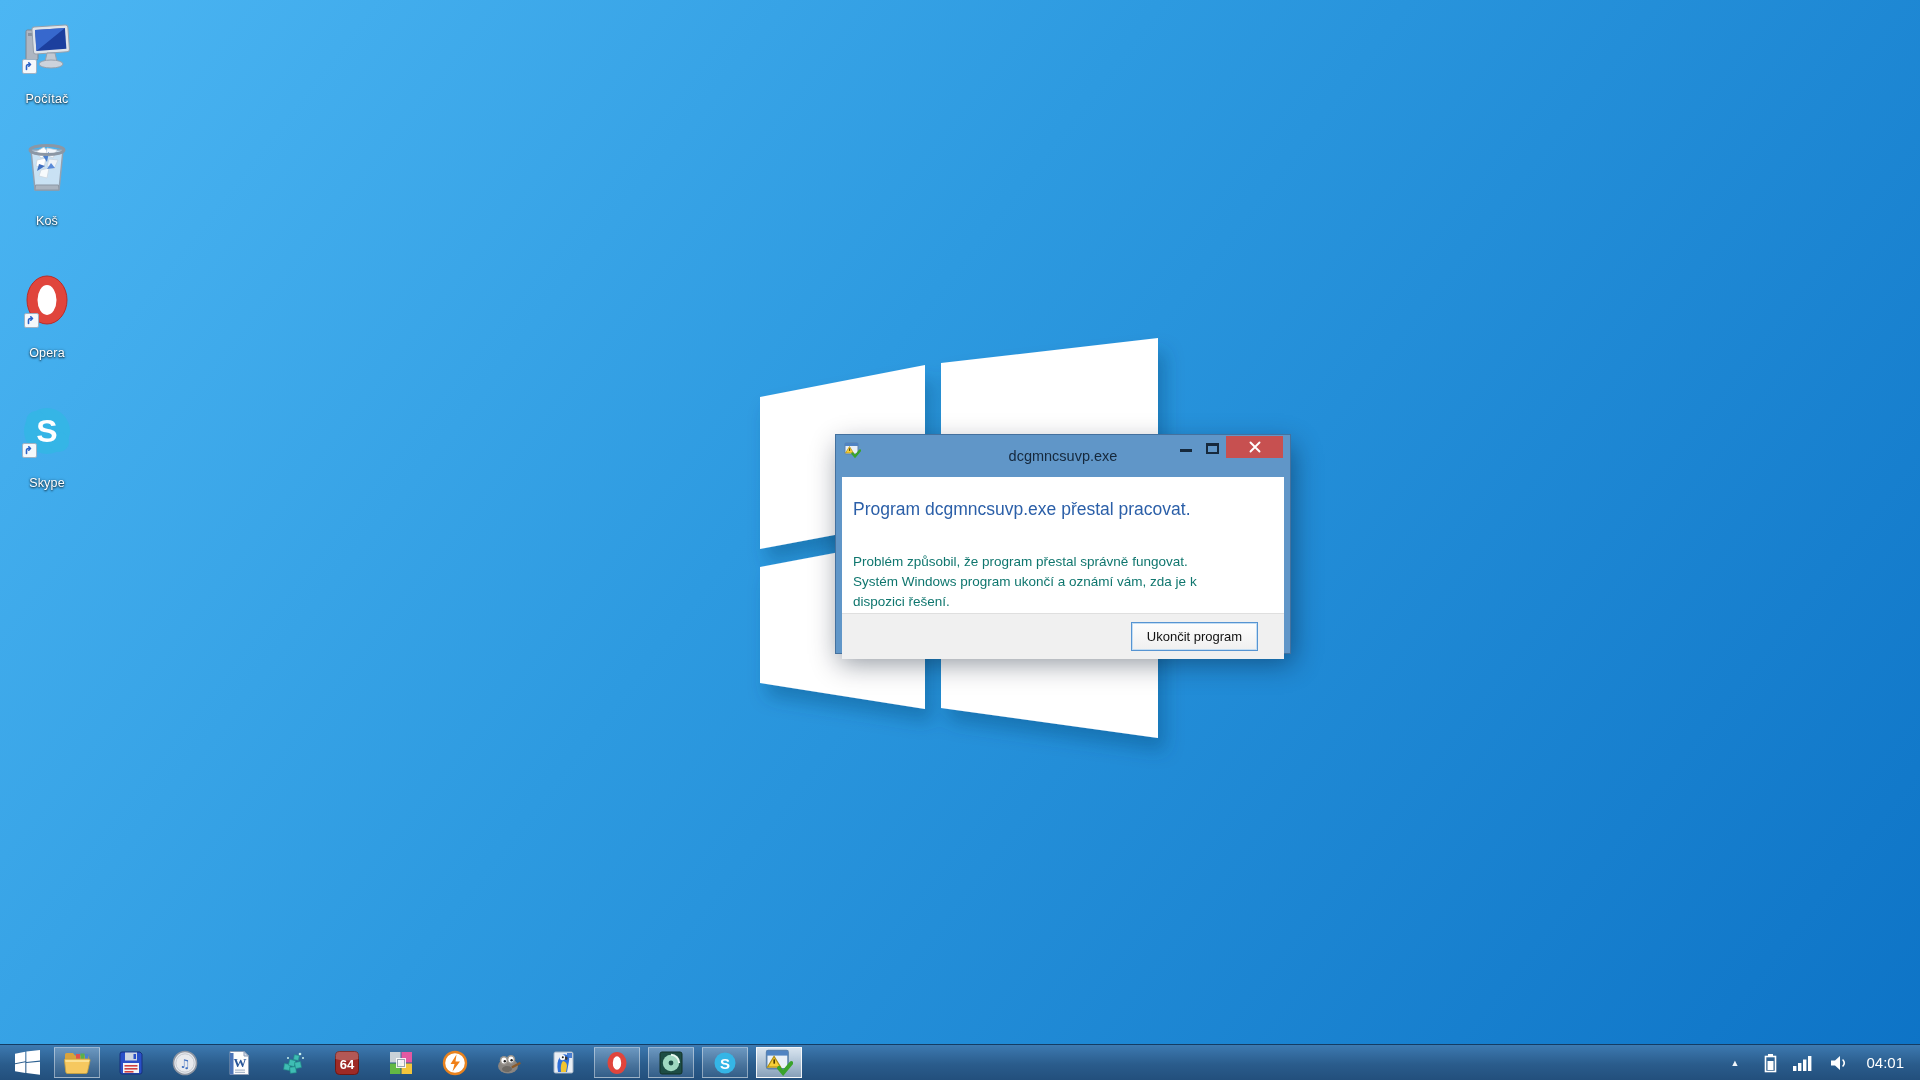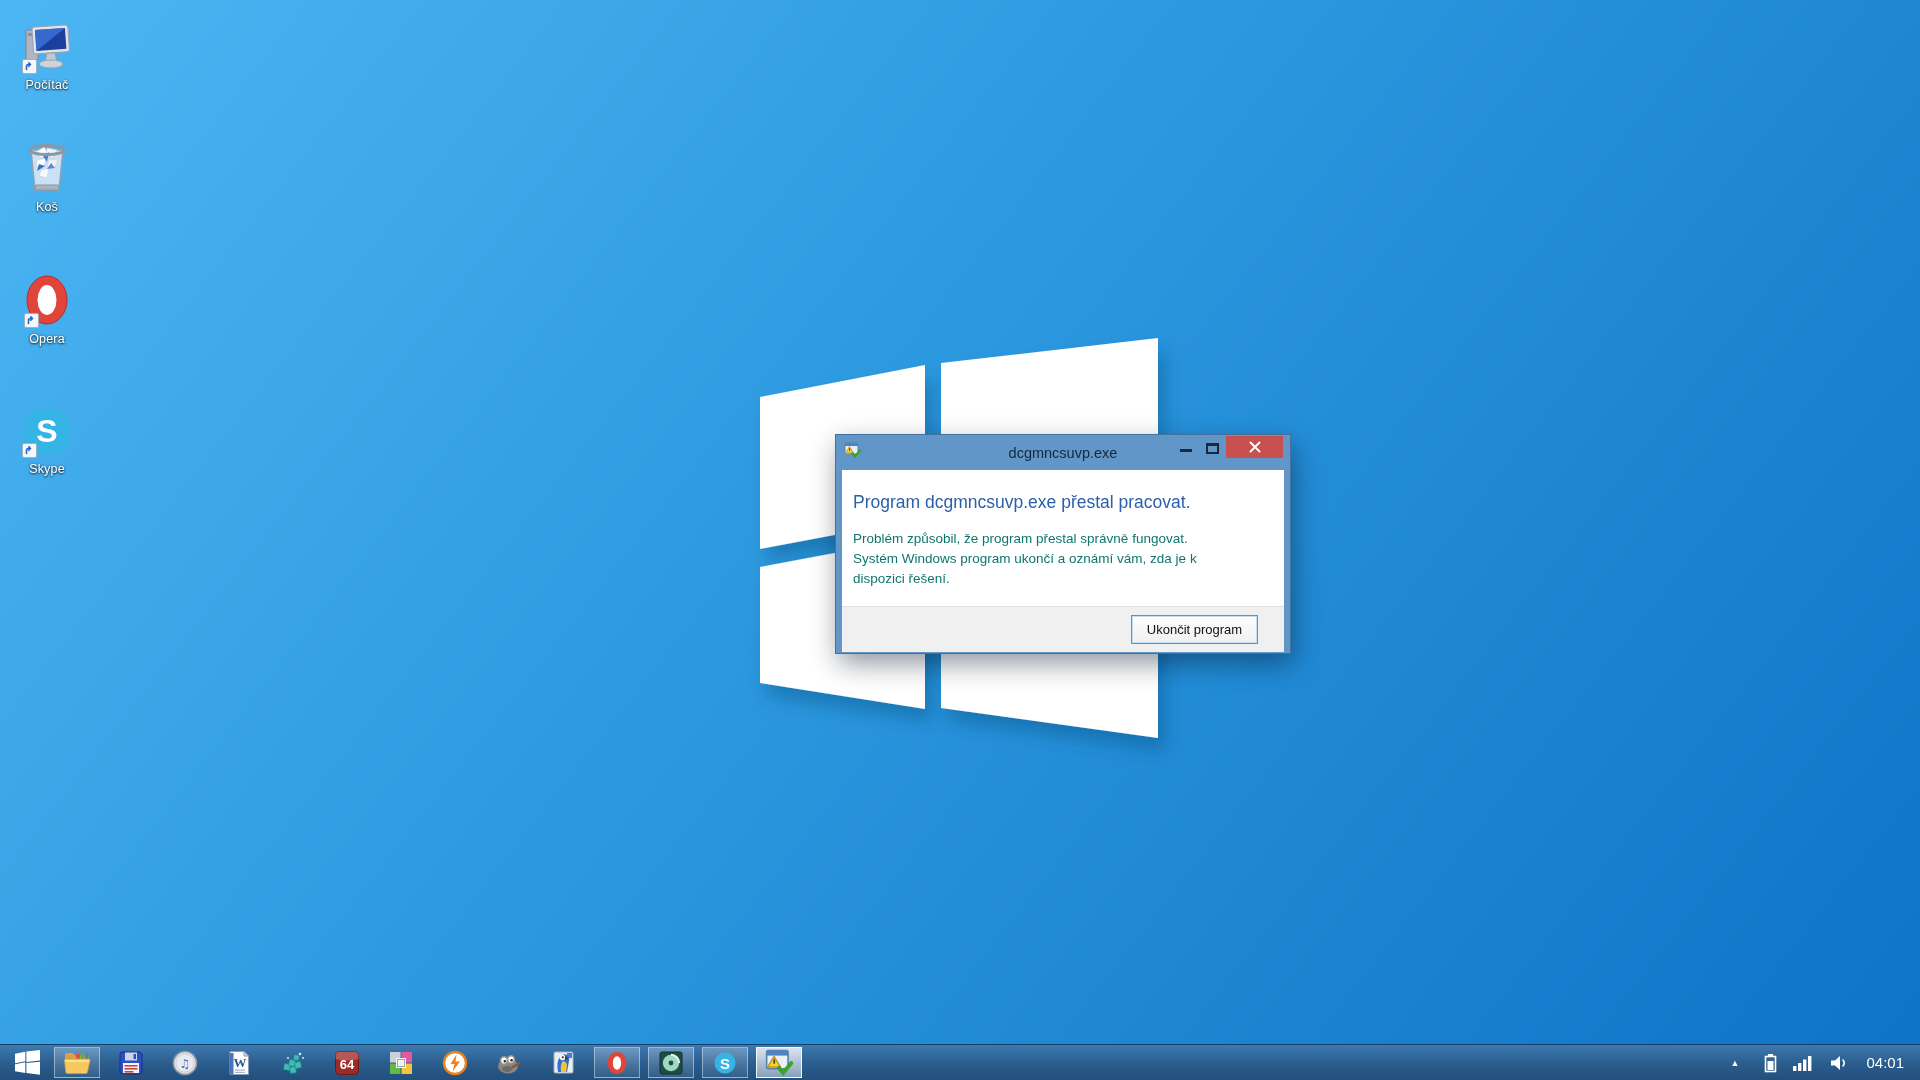--- a/index.html
+++ b/index.html
@@ -7,37 +7,37 @@
   body { font-family:"Liberation Sans", sans-serif; position:relative;
          background:linear-gradient(128deg,#4cb6f3 0%,#2d9ae0 42%,#0d73c6 100%); }
 
   
   .wallpaper-logo { position:absolute; left:0; top:0; width:1920px; height:1080px; pointer-events:none; }
 
   
   .desktop-icon { position:absolute; left:8px; width:78px; display:flex; flex-direction:column; align-items:center; cursor:default; }
   .icon-art { position:relative; height:58px; display:flex; align-items:flex-end; justify-content:center; }
   .shortcut-badge { position:absolute; left:2px; bottom:0; width:15px; height:15px; background:#f4f8fb; border:1px solid #9fb2c4; border-radius:2px; display:flex; align-items:center; justify-content:center; }
-  .icon-label { margin-top:4px; color:#fff; font-size:12.5px; text-shadow:0 1px 2px rgba(0,0,0,.8), 0 0 3px rgba(0,0,0,.4); letter-spacing:.2px; }
+  .icon-label { margin-top:18px; color:#fff; font-size:12.5px; text-shadow:0 1px 2px rgba(0,0,0,.8), 0 0 3px rgba(0,0,0,.4); letter-spacing:.2px; }
 
   
   .dialog { position:absolute; left:836px; top:435px; width:454px; height:218px;
             background:#6096c8; box-shadow:0 0 0 1px #44719e, 3px 10px 26px rgba(0,15,35,.45); }
-  .titlebar { position:relative; height:35px; display:flex; align-items:center; }
+  .titlebar { position:relative; height:42px; display:flex; align-items:center; }
   .titlebar-icon { position:absolute; left:8px; top:7px; }
   .title-text { width:100%; text-align:center; font-size:14.5px; color:#15283c; }
   .caption-controls { position:absolute; top:1px; right:7px; display:flex; }
   .cap-btn { display:flex; align-items:center; justify-content:center; height:22px; }
   .btn-min, .btn-max { width:27px; }
   .min-glyph { width:12px; height:3px; background:#16293d; margin-top:6px; }
   .max-glyph { width:13px; height:11px; border:2px solid #16293d; border-top-width:3px; margin-top:2px; }
   .btn-close { width:57px; background:#c75050; }
   .dialog-body { margin:0 6px; height:182px; background:#fff; display:flex; flex-direction:column; }
   .dialog-content { flex:1; padding:22px 14px 0 11px; }
-  .dialog-heading { font-size:17.5px; font-weight:400; color:#2b5fa8; margin-bottom:16px; }
+  .dialog-heading { font-size:17.5px; font-weight:400; color:#2b5fa8; margin-bottom:32px; }
   .dialog-text { font-size:13.5px; line-height:20px; color:#0f766e; width:364px; }
   .dialog-footer { height:46px; background:#f0f0f0; border-top:1px solid #dfdfdf; display:flex; align-items:center; justify-content:flex-end; padding-right:26px; }
   .dlg-button { width:127px; height:29px; font-family:"Liberation Sans",sans-serif; font-size:13px; color:#111;
                 background:linear-gradient(#fdfdfd,#f0f0f0); border:1px solid #5694d2; box-shadow:inset 0 0 0 1px #c3ddf3; cursor:pointer; }
 
   
   .taskbar { position:absolute; left:0; bottom:0; width:1920px; height:36px;
              background:linear-gradient(#3d7ab1,#2a5c8c 55%,#224f7c); border-top:1px solid rgba(10,45,80,.55);
              display:flex; align-items:stretch; padding-left:8px; }
   .tb-item { width:46px; margin:2px 8px 2px 0; display:flex; align-items:center; justify-content:center; cursor:pointer; flex:none; }

